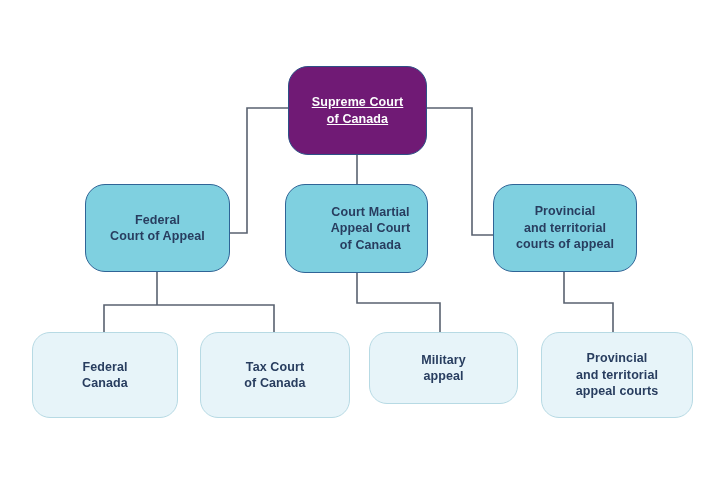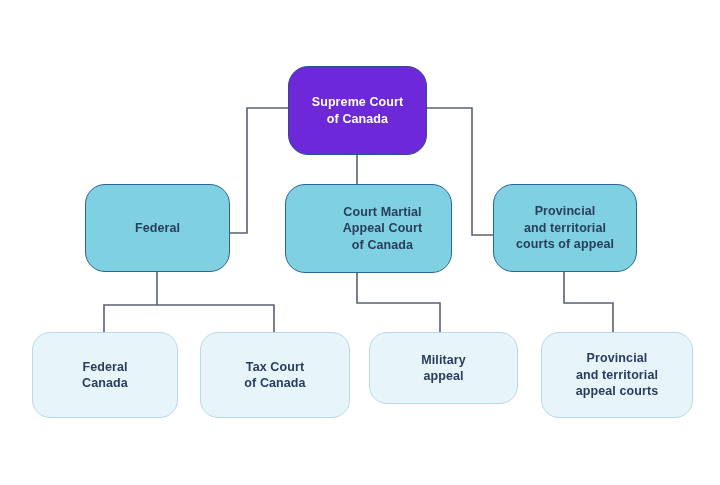--- a/index.html
+++ b/index.html
@@ -18,38 +18,39 @@
     text-align:center;
     font-weight:700;
     font-size:12.5px;
     line-height:1.32;
     letter-spacing:0.1px;
     color:#283D5F;
     box-sizing:border-box;
   }
   .node .line{display:block;}
   .lvl-top{
-    background:#6d28d9;
+    background:#701a75;
     border:1.5px solid #2D5186;
     border-radius:20px;
     color:#FDFEFE;
+    text-decoration:underline;
   }
   .lvl-mid{
     background:#7FD0E0;
     border:1.5px solid #2F6496;
     border-radius:20px;
   }
   .lvl-low{
     background:#E7F4F9;
     border:1px solid #B7DAE4;
     border-radius:18px;
   }
   .n-supreme{left:288px;top:66px;width:139px;height:89px;}
   .n-fca{left:85px;top:184px;width:145px;height:88px;}
-  .n-cmac{left:285px;top:184px;width:167px;height:89px;padding-left:28px;}
+  .n-cmac{left:285px;top:184px;width:143px;height:89px;padding-left:28px;}
   .n-ptca{left:493px;top:184px;width:144px;height:88px;}
   .n-fc{left:32px;top:332px;width:146px;height:86px;}
   .n-tax{left:200px;top:332px;width:150px;height:86px;}
   .n-mil{left:369px;top:332px;width:149px;height:72px;}
   .n-ptlc{left:541px;top:332px;width:152px;height:86px;}
 </style>
 </head>
 <body>
 
 <div class="canvas">
@@ -67,20 +68,21 @@
   <div class="node lvl-top n-supreme">
     <div>
       <span class="line">Supreme Court</span>
       <span class="line">of Canada</span>
     </div>
   </div>
 
   <div class="node lvl-mid n-fca">
     <div>
       <span class="line">Federal</span>
+      <span class="line">Court of Appeal</span>
     </div>
   </div>
 
   <div class="node lvl-mid n-cmac">
     <div>
       <span class="line">Court Martial</span>
       <span class="line">Appeal Court</span>
       <span class="line">of Canada</span>
     </div>
   </div>

